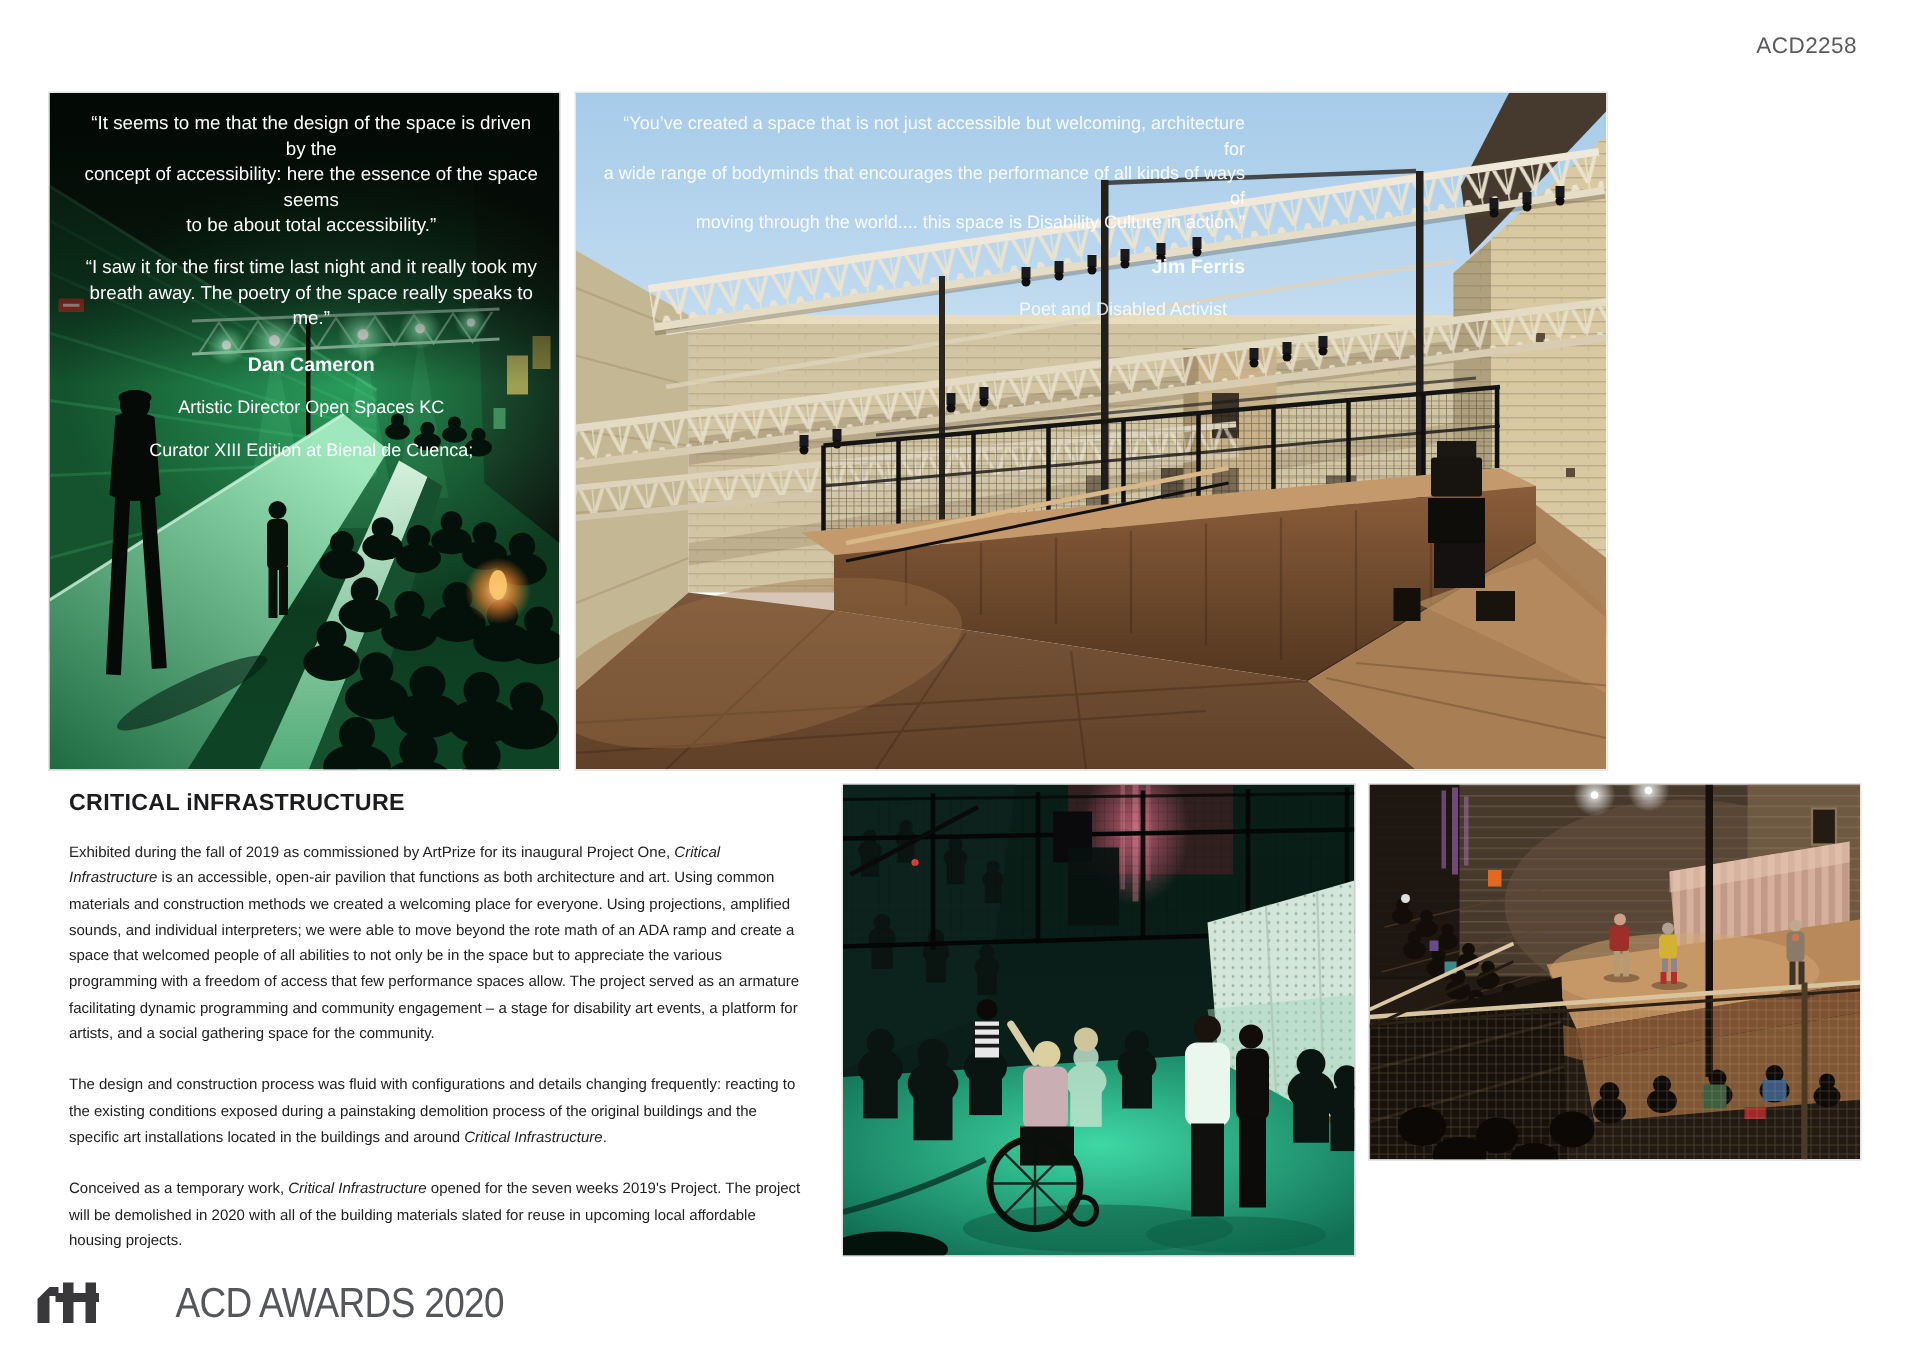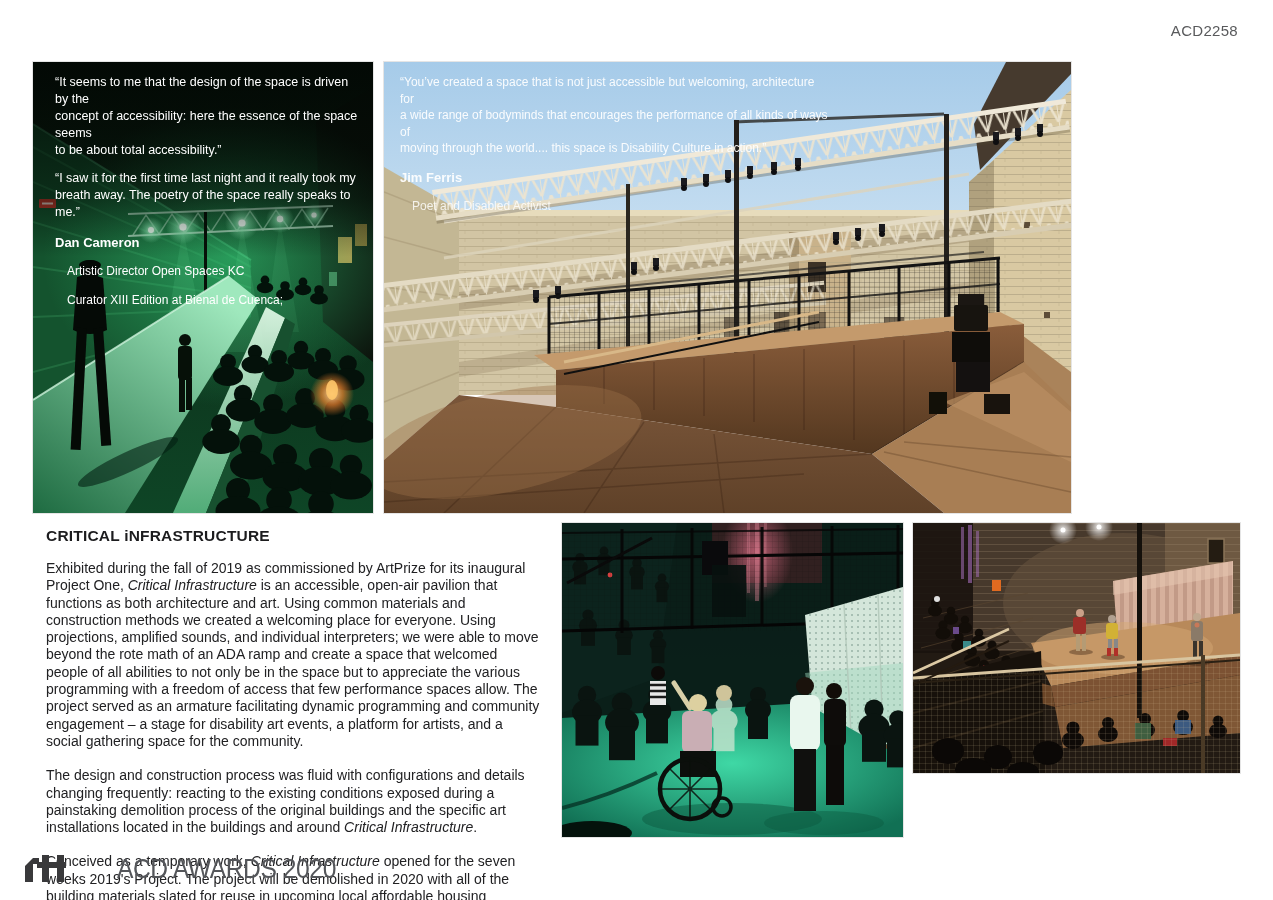--- a/index.html
+++ b/index.html
@@ -2,33 +2,33 @@
 <html><head>
 <meta charset="utf-8">
 <style>
   html,body{margin:0;padding:0;background:#ffffff;}
   .board{position:relative;width:1273px;height:900px;background:#ffffff;overflow:hidden;
          font-family:"Liberation Sans", sans-serif;}
   .code{position:absolute;top:22px;right:35px;font-size:15px;color:#595a5c;letter-spacing:.3px;}
   .photo{position:absolute;overflow:hidden;box-shadow:0 0 0 1px rgba(0,0,0,.10);}
   .photo svg{display:block;}
   .photo-left{left:33px;top:62px;width:340px;height:451px;}
-  .photo-main{left:384px;top:62px;width:687px;height:451px;}
+  .photo-main{left:384px;top:62px;width:687px;height:451px;text-align:right;}
   .photo-mid{left:562px;top:523px;width:341px;height:314px;}
   .photo-right{left:913px;top:523px;width:327px;height:250px;}
   .q{position:absolute;color:#fff;}
   .q p{margin:0 0 11px 0;white-space:pre-line;}
-  .ql{left:22px;top:12px;width:305px;font-size:12.5px;line-height:17px;}
+  .ql{left:22px;top:12px;width:305px;font-size:12.5px;line-height:17px;text-align:center;}
   .qm{left:16px;top:12px;width:430px;font-size:12px;line-height:16.5px;color:rgba(255,255,255,.93);}
   .qa{font-weight:bold;font-size:13px;margin:13px 0 3px 0 !important;}
   .qr{margin:12px !important;font-size:12px;line-height:16.5px;}
   .qm .qr{color:rgba(255,255,255,.82);}
   .article{position:absolute;left:46px;top:527px;width:494px;color:#212123;}
   .article h1{margin:0 0 15px 0;font-size:15.5px;letter-spacing:.2px;color:#1c1c1e;}
-  .article p{margin:0 0 17px 0;font-size:14px;line-height:17.3px;}
+  .article p{margin:0 0 17px 0;font-size:10px;line-height:17.3px;}
   .it{font-style:italic;}
   .footer{position:absolute;left:22px;top:853px;display:flex;align-items:center;gap:44px;}
   .logo-text{font-size:28px;color:#54565a;letter-spacing:-.5px;transform:scaleX(.88);
              transform-origin:left center;margin-left:7px;white-space:nowrap;}
 </style>
 </head>
 <body>
 
 <div class="board">
 

